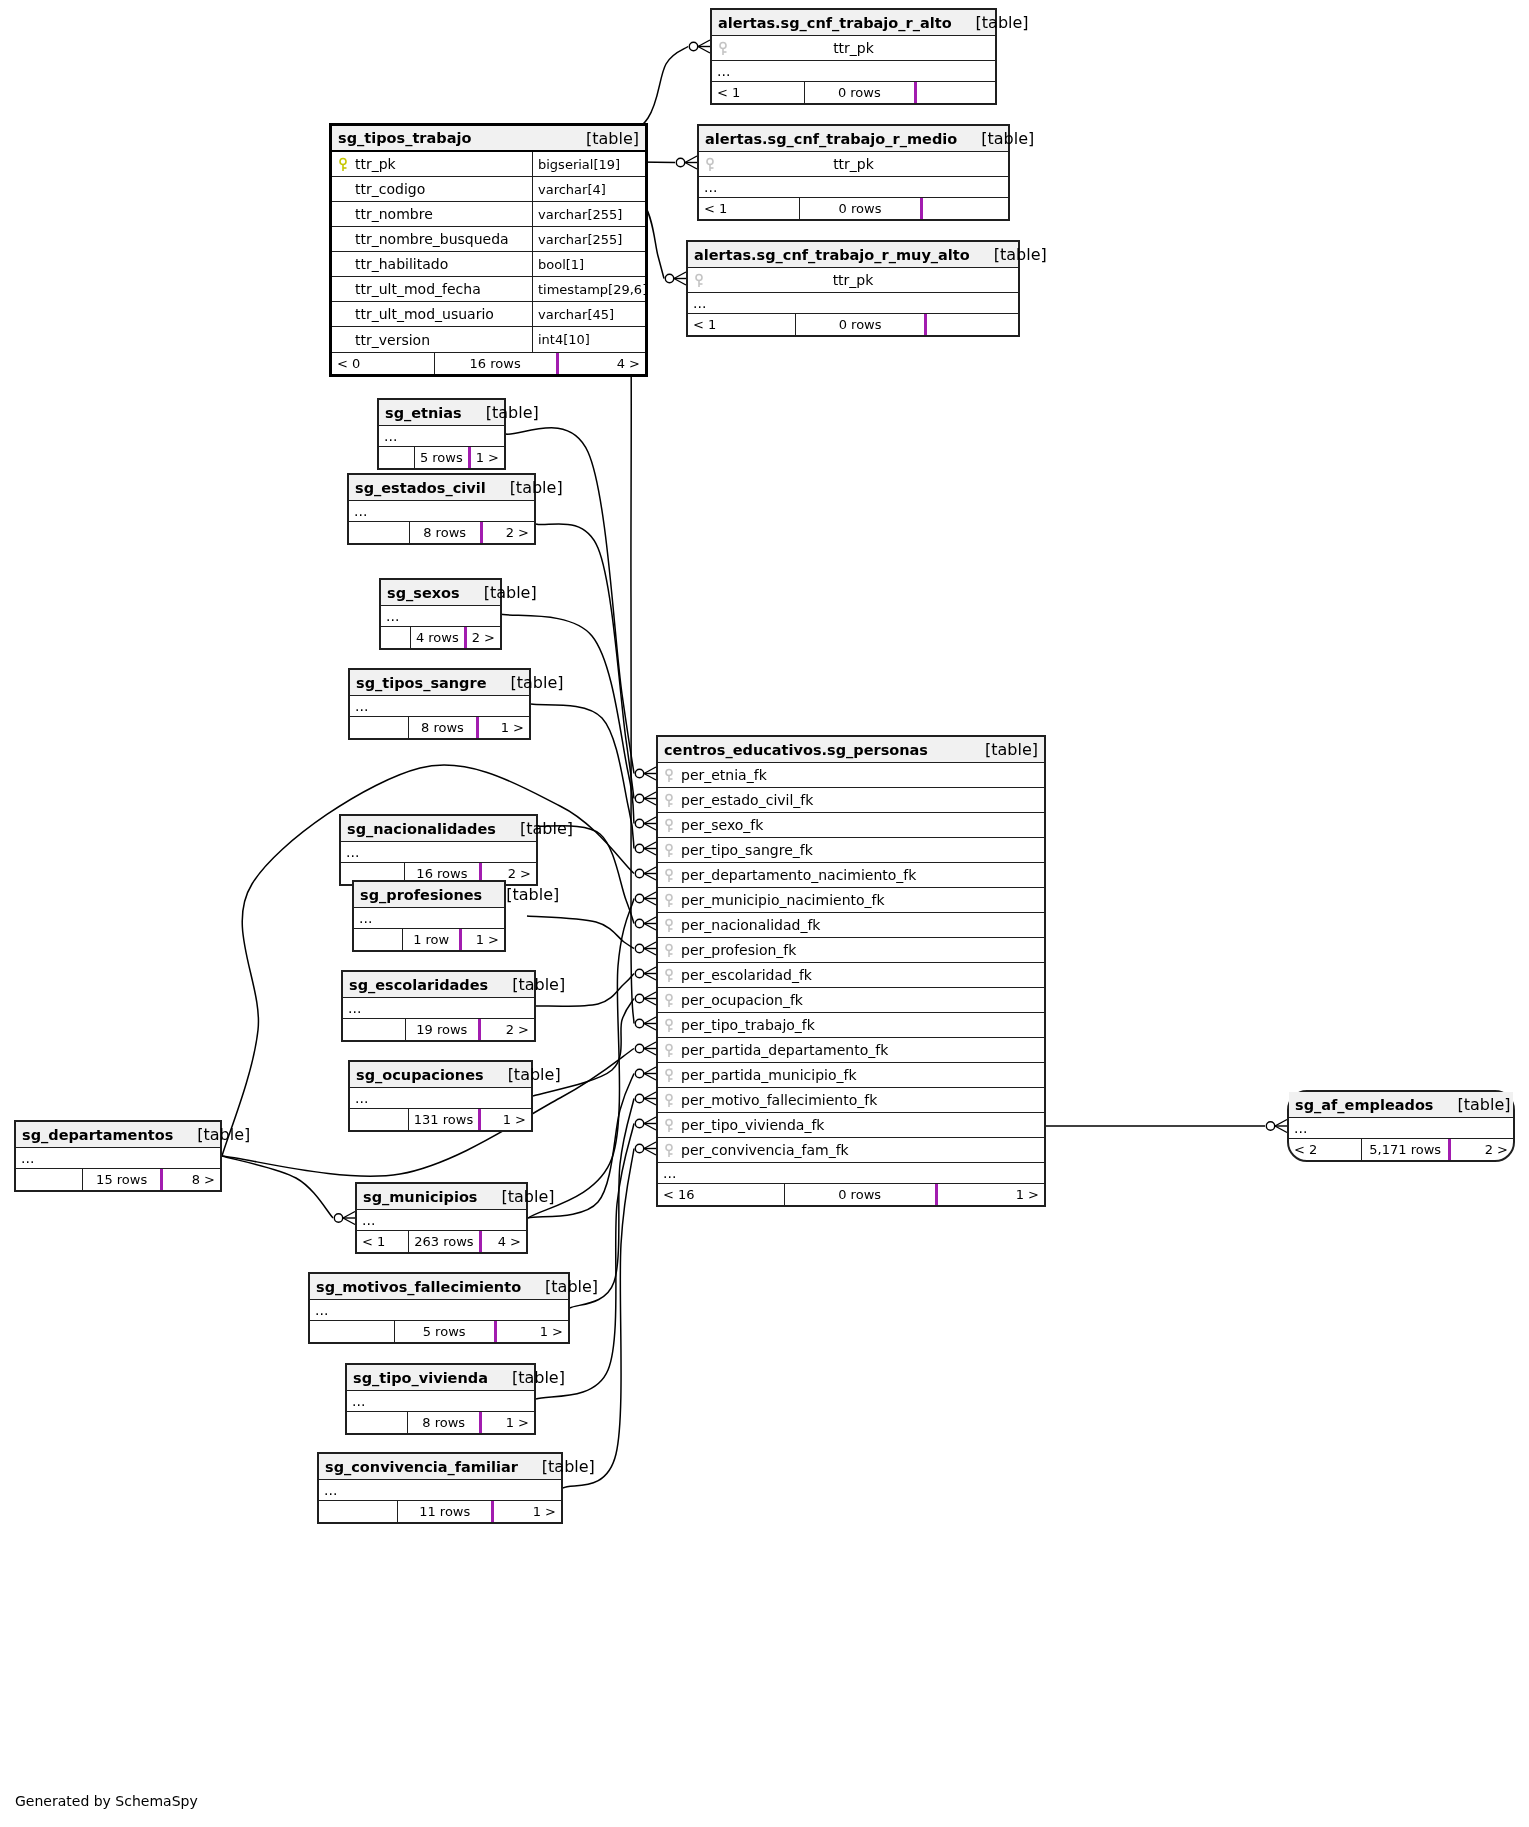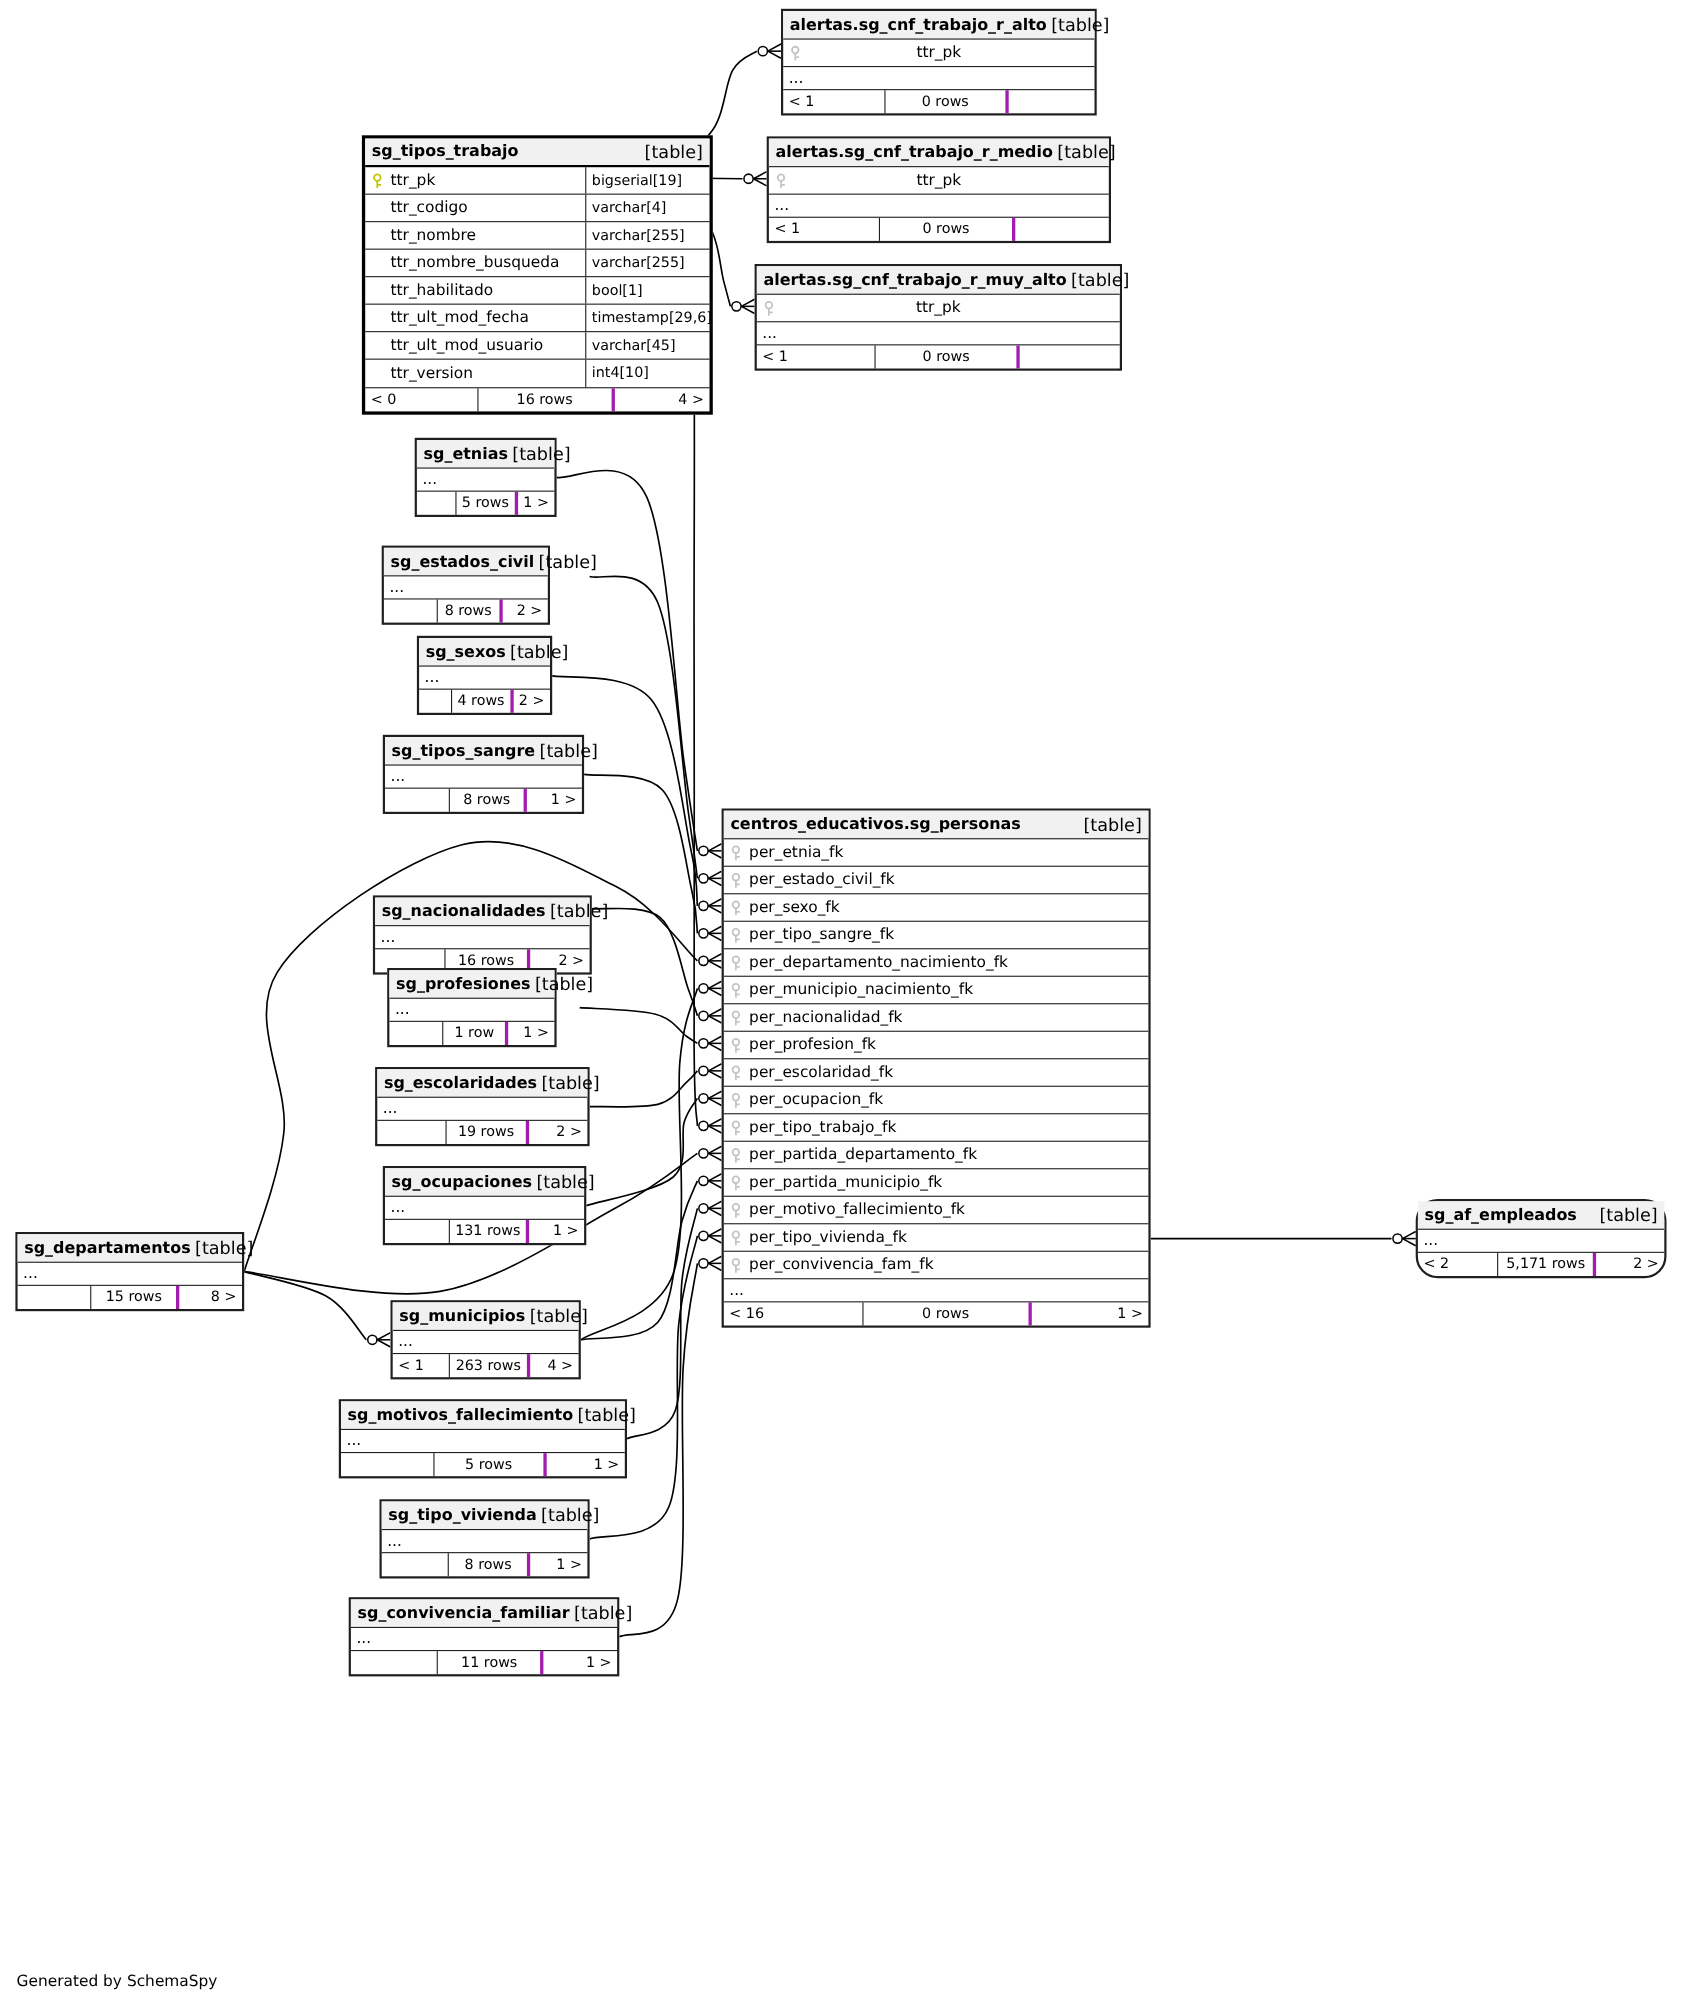--- a/index.html
+++ b/index.html
@@ -2,21 +2,21 @@
 <html><head>
 <meta charset="utf-8">
 <style>
   html,body{margin:0;padding:0;background:#fff;}
   body{font-family:"DejaVu Sans","Liberation Sans",sans-serif;color:#000;}
   #canvas{position:relative;width:1529px;height:1827px;background:#fff;overflow:hidden;}
   #edges{position:absolute;left:0;top:0;}
   #tables{position:absolute;left:0;top:0;width:100%;height:100%;}
   .table-box{position:absolute;background:#fff;border:2px solid #1f1f1f;box-sizing:border-box;font-size:14px;}
   .table-box.emphasized{border:3px solid #000;}
-  .tbl-header{display:flex;justify-content:space-between;align-items:center;gap:4px;
+  .tbl-header{display:flex;justify-content:space-between;align-items:center;gap:24px;
     background:#f1f1f1;border-bottom:1px solid #1f1f1f;height:26px;padding:0 6px;box-sizing:border-box;}
   .emphasized .tbl-header{border-bottom:2px solid #000;}
   .tbl-name{font-weight:bold;font-size:14.5px;white-space:nowrap;cursor:pointer;}
   .tbl-tag{font-size:16px;white-space:nowrap;}
   .tbl-row{display:flex;align-items:center;height:25px;border-bottom:1px solid #1f1f1f;
     box-sizing:border-box;position:relative;padding:0 0 0 5px;gap:6px;}
   .tbl-row.no-border{border-bottom:none;}
   .row-name{white-space:nowrap;}
   .center-name{position:absolute;left:0;right:0;text-align:center;}
   .row-type{margin-left:auto;border-left:1px solid #1f1f1f;width:113px;height:100%;
@@ -274,21 +274,21 @@
           <span class="tbl-name">sg_etnias</span>
           <span class="tbl-tag">[table]</span>
         </div>
         <div class="tbl-row ellipsis-row">...</div>
         <div class="tbl-footer">
           <span class="f-cell f-left"></span>
           <span class="f-cell f-center">5 rows</span>
           <span class="f-cell f-right">1 &gt;</span>
         </div>
       </div>
-      <div class="table-box" style="left: 347px; top: 496px; width: 153px;">
+      <div class="table-box" style="left: 347px; top: 473px; width: 189px;">
         <div class="tbl-header">
           <span class="tbl-name">sg_estados_civil</span>
           <span class="tbl-tag">[table]</span>
         </div>
         <div class="tbl-row ellipsis-row">...</div>
         <div class="tbl-footer">
           <span class="f-cell f-left"></span>
           <span class="f-cell f-center">8 rows</span>
           <span class="f-cell f-right">2 &gt;</span>
         </div>

